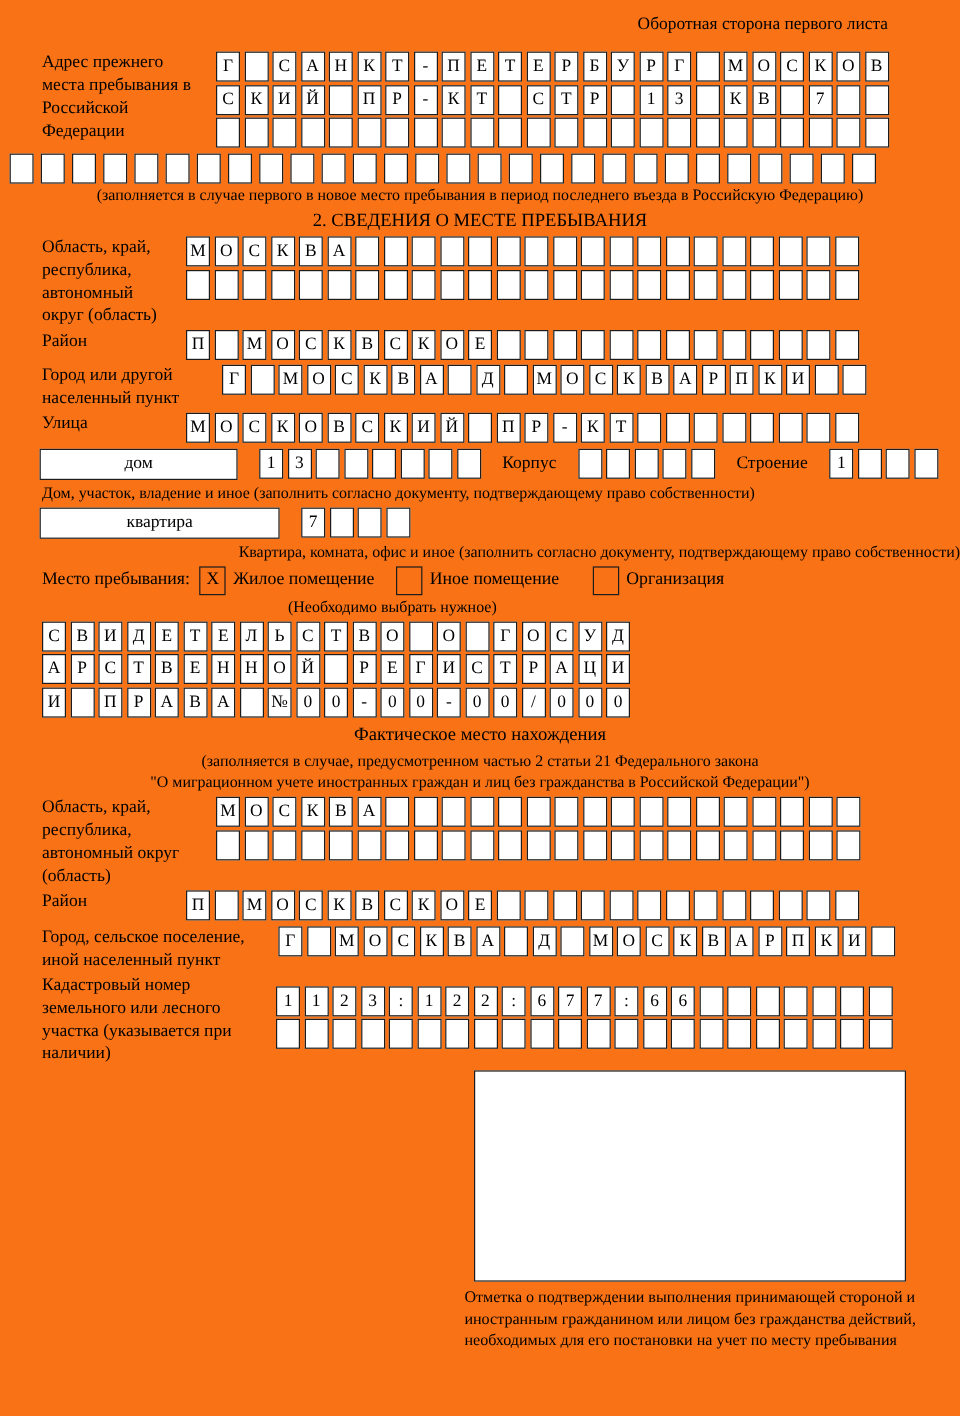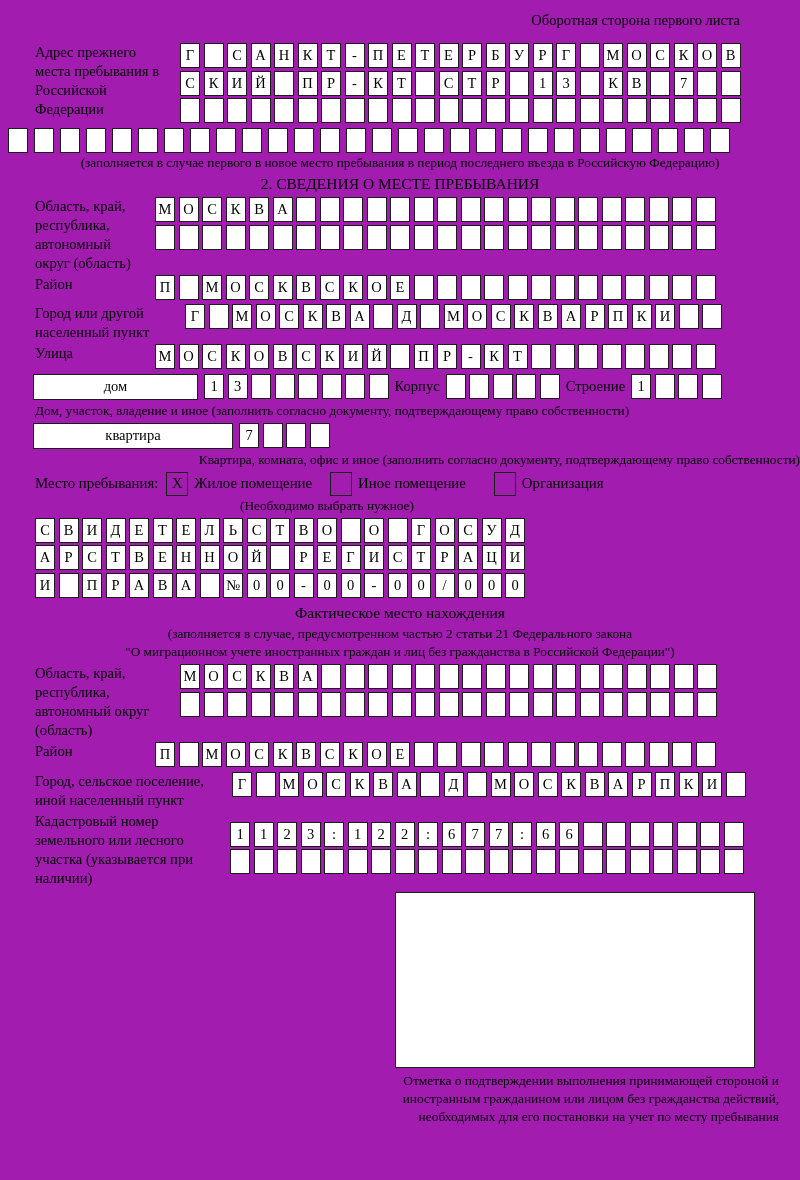--- a/index.html
+++ b/index.html
@@ -1,39 +1,39 @@
 <!DOCTYPE html>
 <html><head>
 <meta charset="utf-8">
 <style>
   *{box-sizing:border-box;margin:0;padding:0}
   html,body{background:#fff}
   body{width:800px;font-family:"Liberation Serif",serif;color:#000}
-  .page{width:800px;height:1180px;padding-top:12px;overflow:hidden;background:#a21caf;position:relative}
+  .page{width:800px;height:1180px;padding-top:12px;overflow:hidden;background:#f97316;position:relative}
   .hdr{text-align:right;padding-right:60px;font-size:14.5px;margin-bottom:14px}
   .frow{display:flex;margin-left:35px;margin-bottom:2px}
   .flabel{font-size:14.6px;line-height:1.3;padding-right:6px}
   .w145{flex:0 0 145px}.w120{flex:0 0 120px}.w150{flex:0 0 150px}
   .w218{flex:0 0 218px}.w197{flex:0 0 197px}.w195{flex:0 0 195px}
   .cellrow{display:flex;gap:3.5px;margin-bottom:2.5px}
   .cell{flex:0 0 20px;width:20px;height:25px;border:1.6px solid #1c1c1c;display:inline-flex;align-items:center;justify-content:center;font-size:14.5px;background:#fff}
   .fullrow{margin-left:8px;gap:6px;margin-bottom:2.5px}
   .note{font-size:13.3px;text-align:center;margin:0 0 2px}
   .note-lg{margin-bottom:4px}
   .sec-title{font-weight:normal;text-align:center;font-size:15.5px;margin:2px 0 4px}
   .widebox{height:26px;border:1.6px solid #1c1c1c;display:flex;align-items:center;justify-content:center;font-size:14.6px;background:#fff}
-  .houserow{display:flex;margin-left:33px;align-items:center;gap:6px;margin-bottom:3px}
+  .houserow{display:flex;margin-left:33px;align-items:center;gap:18px;margin-bottom:3px}
   .inline-label{font-size:14.6px;white-space:nowrap}
   .checkrow{display:flex;align-items:center;font-size:14.8px;margin:4px 0 2px 35px}
   .checkbox{width:22px;height:24px;border:1.6px solid #1c1c1c;display:inline-flex;align-items:center;justify-content:center;font-size:14.5px;flex:0 0 22px}
   .gap8{margin-left:8px}.gap6{margin-left:6px}.gap18{margin-left:18px}.gap28{margin-left:28px}
   .subnote{font-size:13.3px;margin:0 0 2px 240px}
   .mt14{margin-top:10px}
   .bigbox{width:360px;height:176px;border:1.7px solid #1c1c1c;margin-left:395px;margin-top:4px;background:#fff}
-  .caption{width:392px;margin-left:387px;text-align:right;font-size:13.4px;line-height:1.35;margin-top:4px}
+  .caption{width:392px;margin-left:387px;text-align:left;font-size:13.4px;line-height:1.35;margin-top:4px}
 </style>
 </head>
 <body>
 
 <div class="page">
 
   <div class="hdr">Оборотная сторона первого листа</div>
 
   <div class="frow">
     <div class="flabel w145">Адрес прежнего места пребывания в Российской Федерации</div>

